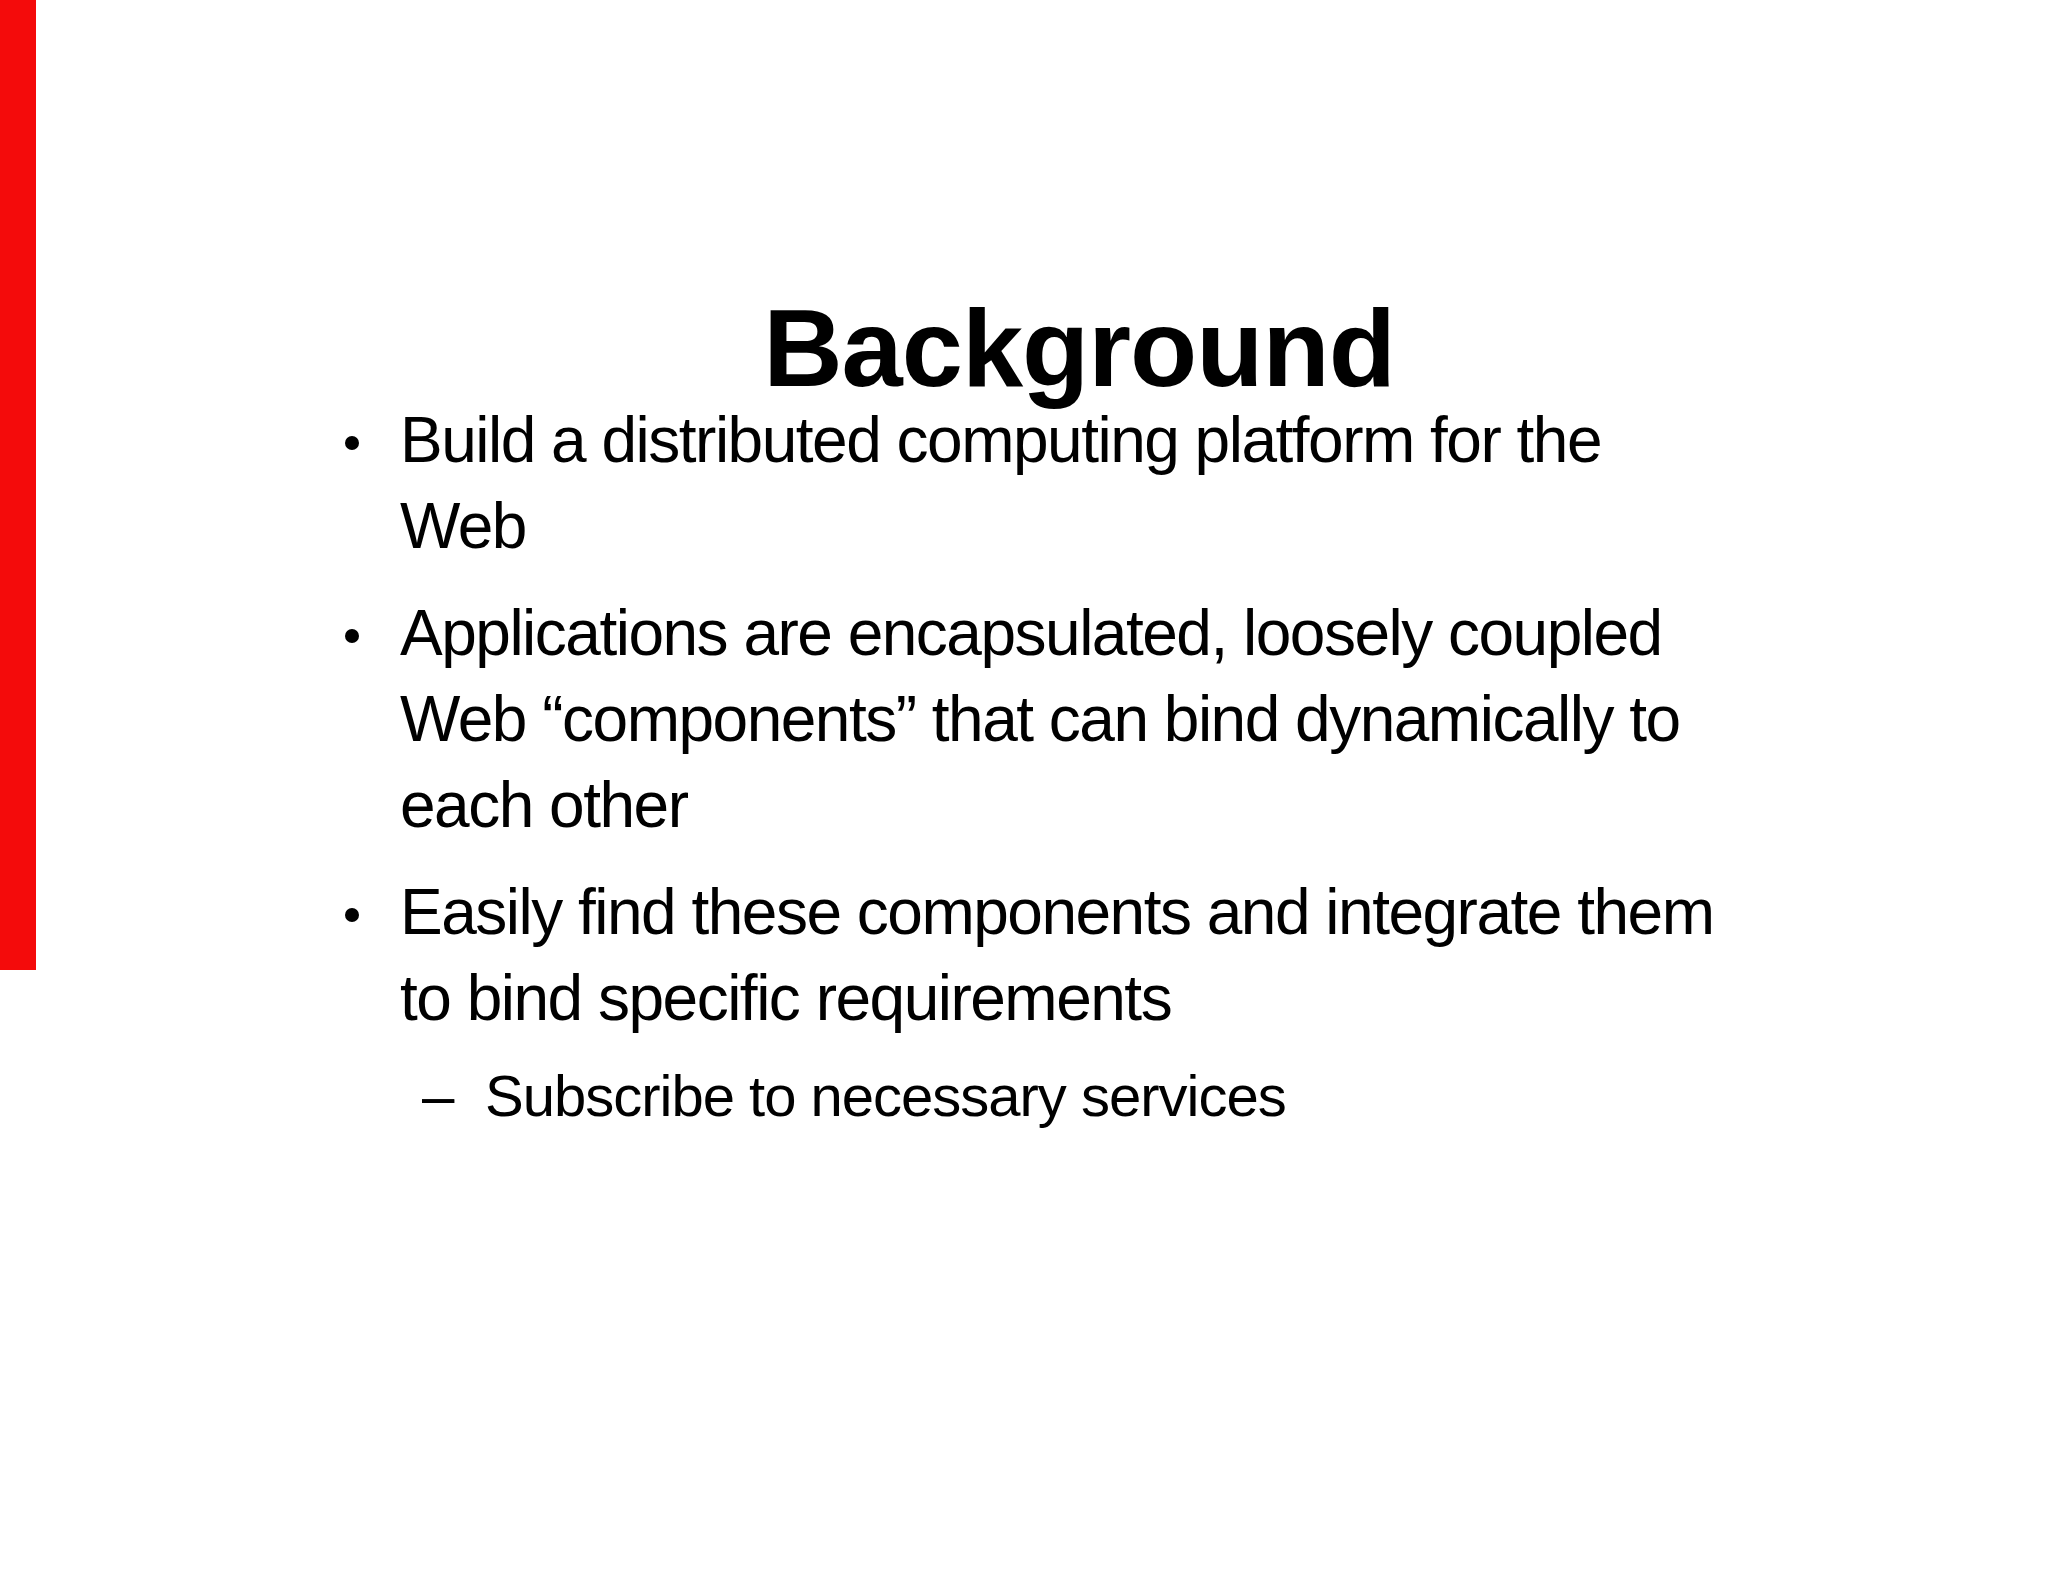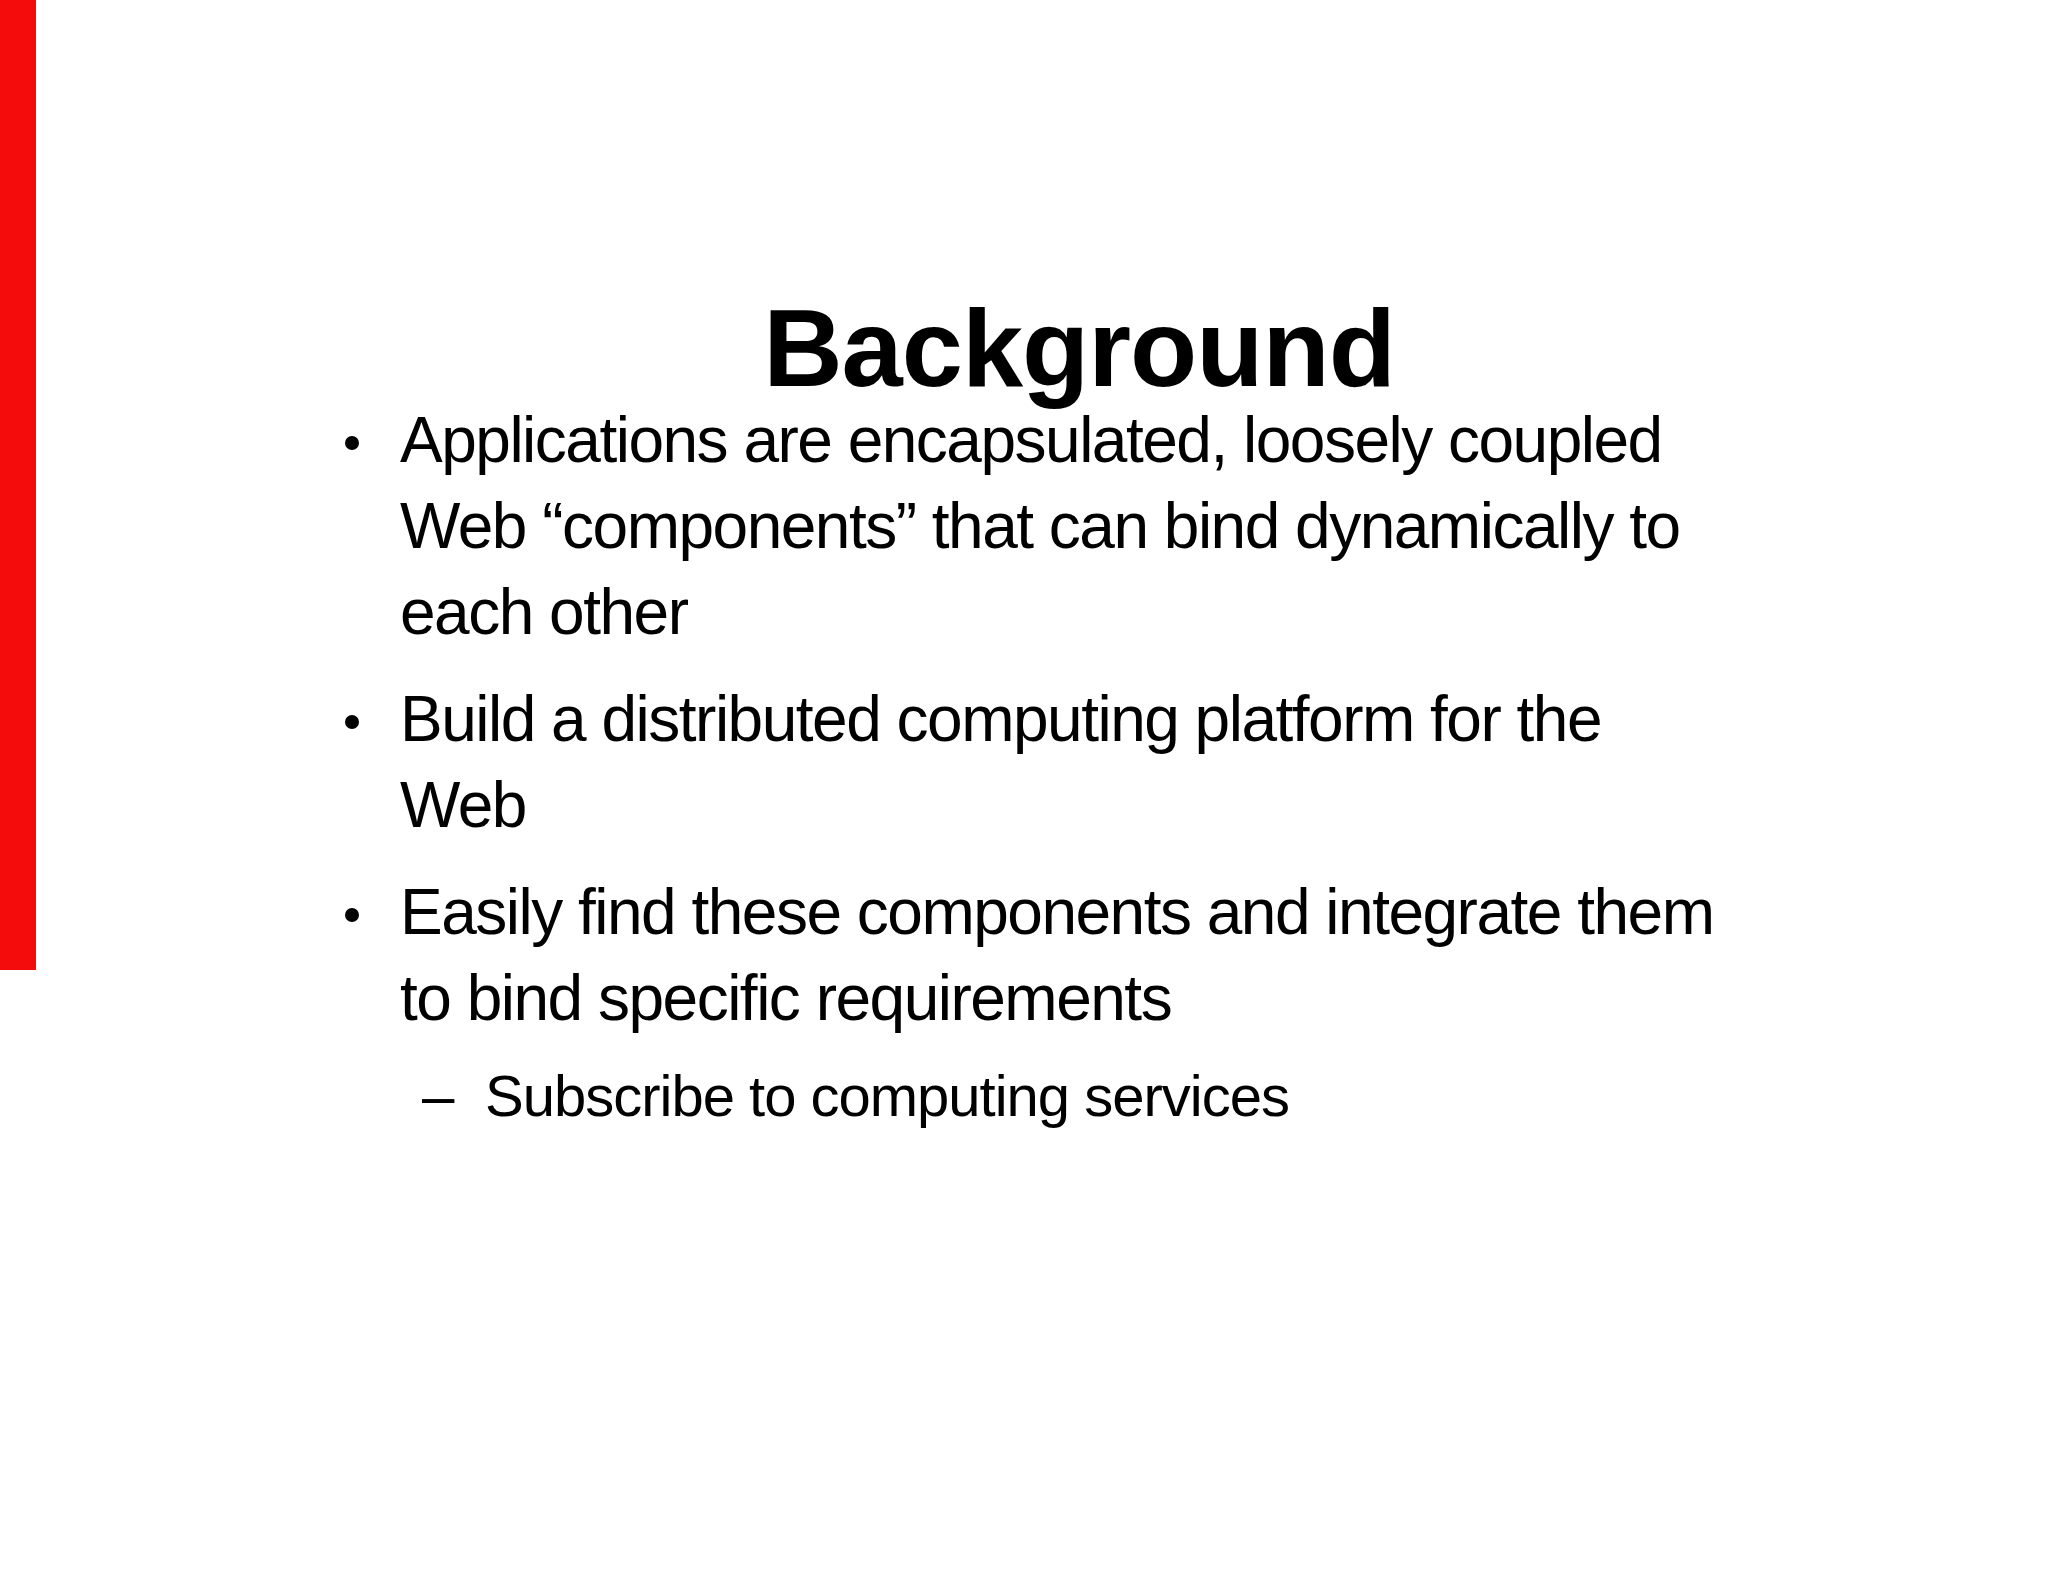--- a/index.html
+++ b/index.html
@@ -77,23 +77,23 @@
     top: 0;
   }
 </style>
 </head>
 <body>
 
 <div class="slide" style="background: rgb(255, 255, 255); color: rgb(0, 0, 0);">
   <div class="accent-bar" style="background: rgb(244, 11, 11);"></div>
   <h1 class="slide-title">Background</h1>
   <ul class="bullet-list">
+      <li class="level1"><span class="dot-marker"></span><span>Build a distributed computing platform for the
+Web</span></li>
       <li class="level1"><span class="dot-marker"></span><span>Applications are encapsulated, loosely coupled
 Web “components” that can bind dynamically to
 each other</span></li>
-      <li class="level1"><span class="dot-marker"></span><span>Build a distributed computing platform for the
-Web</span></li>
       <li class="level1"><span class="dot-marker"></span><span>Easily find these components and integrate them
 to bind specific requirements</span></li>
       <li class="level2"><span class="dash-marker">–</span></li>
-      <li class="level2"><span class="dash-marker">–</span><span>Subscribe to computing services</span></li>
+      <li class="level2"><span class="dash-marker">–</span><span>Subscribe to necessary services</span></li>
     </ul>
 </div>
 
 </body></html>

